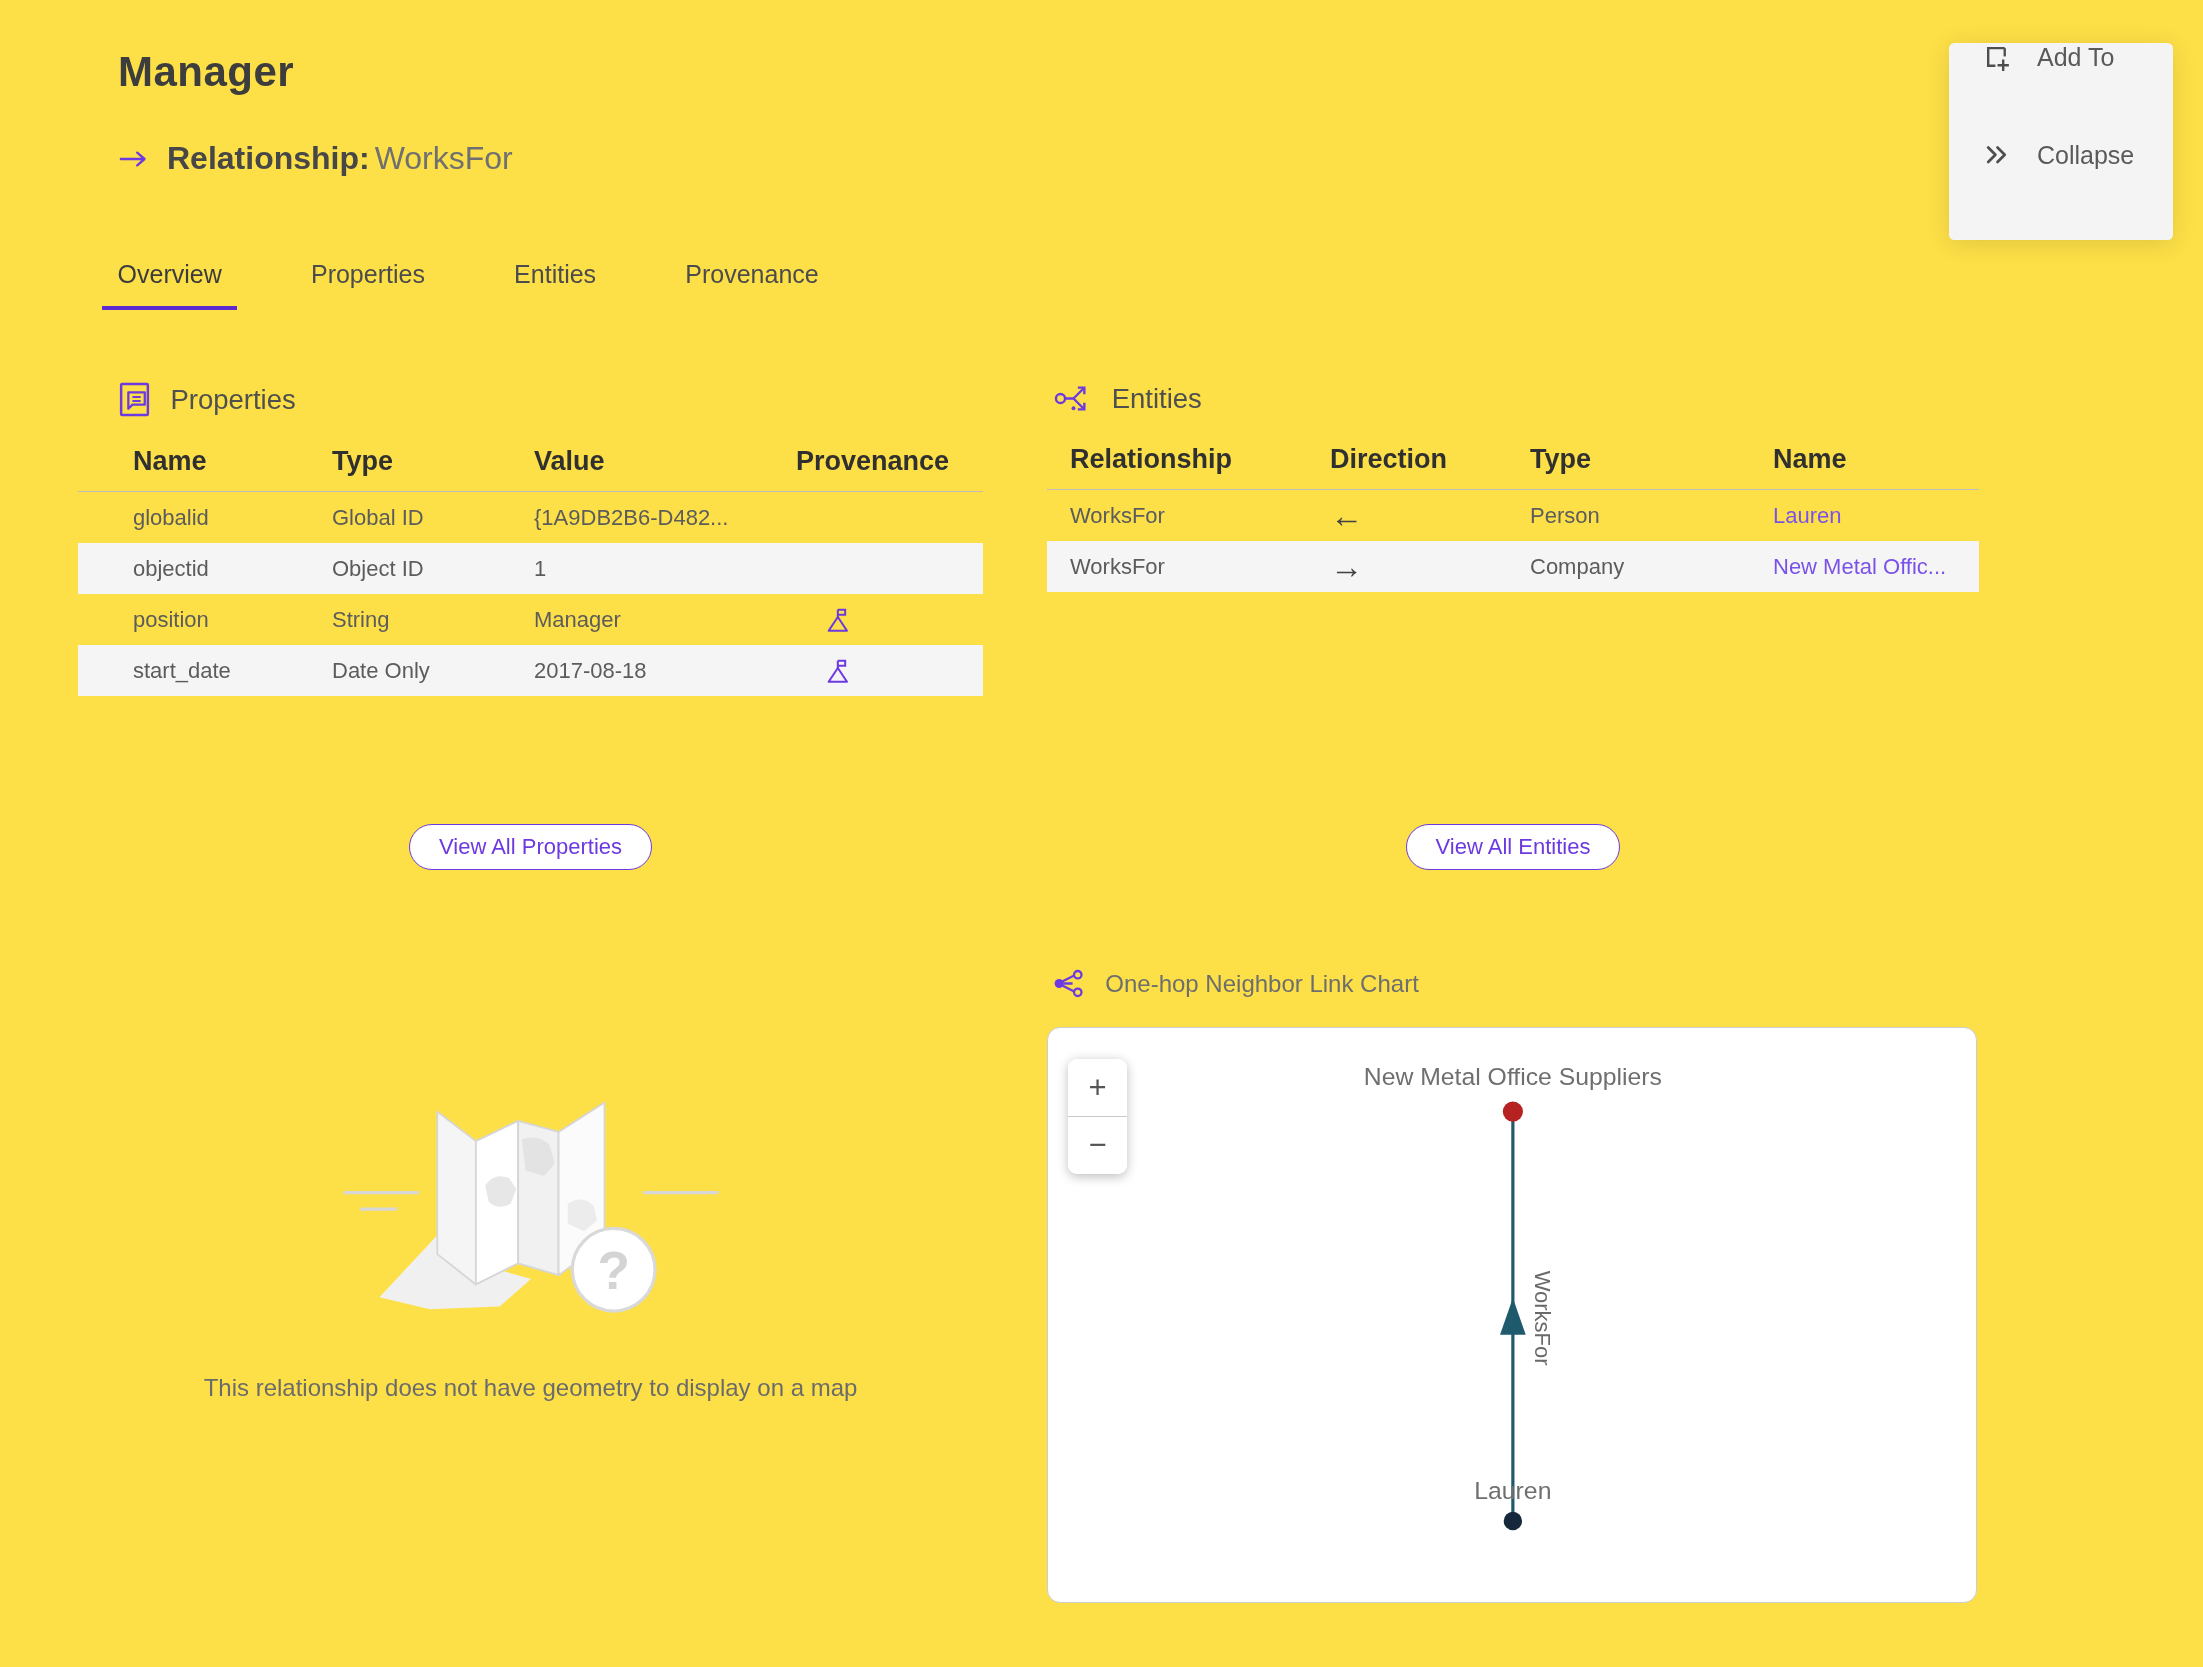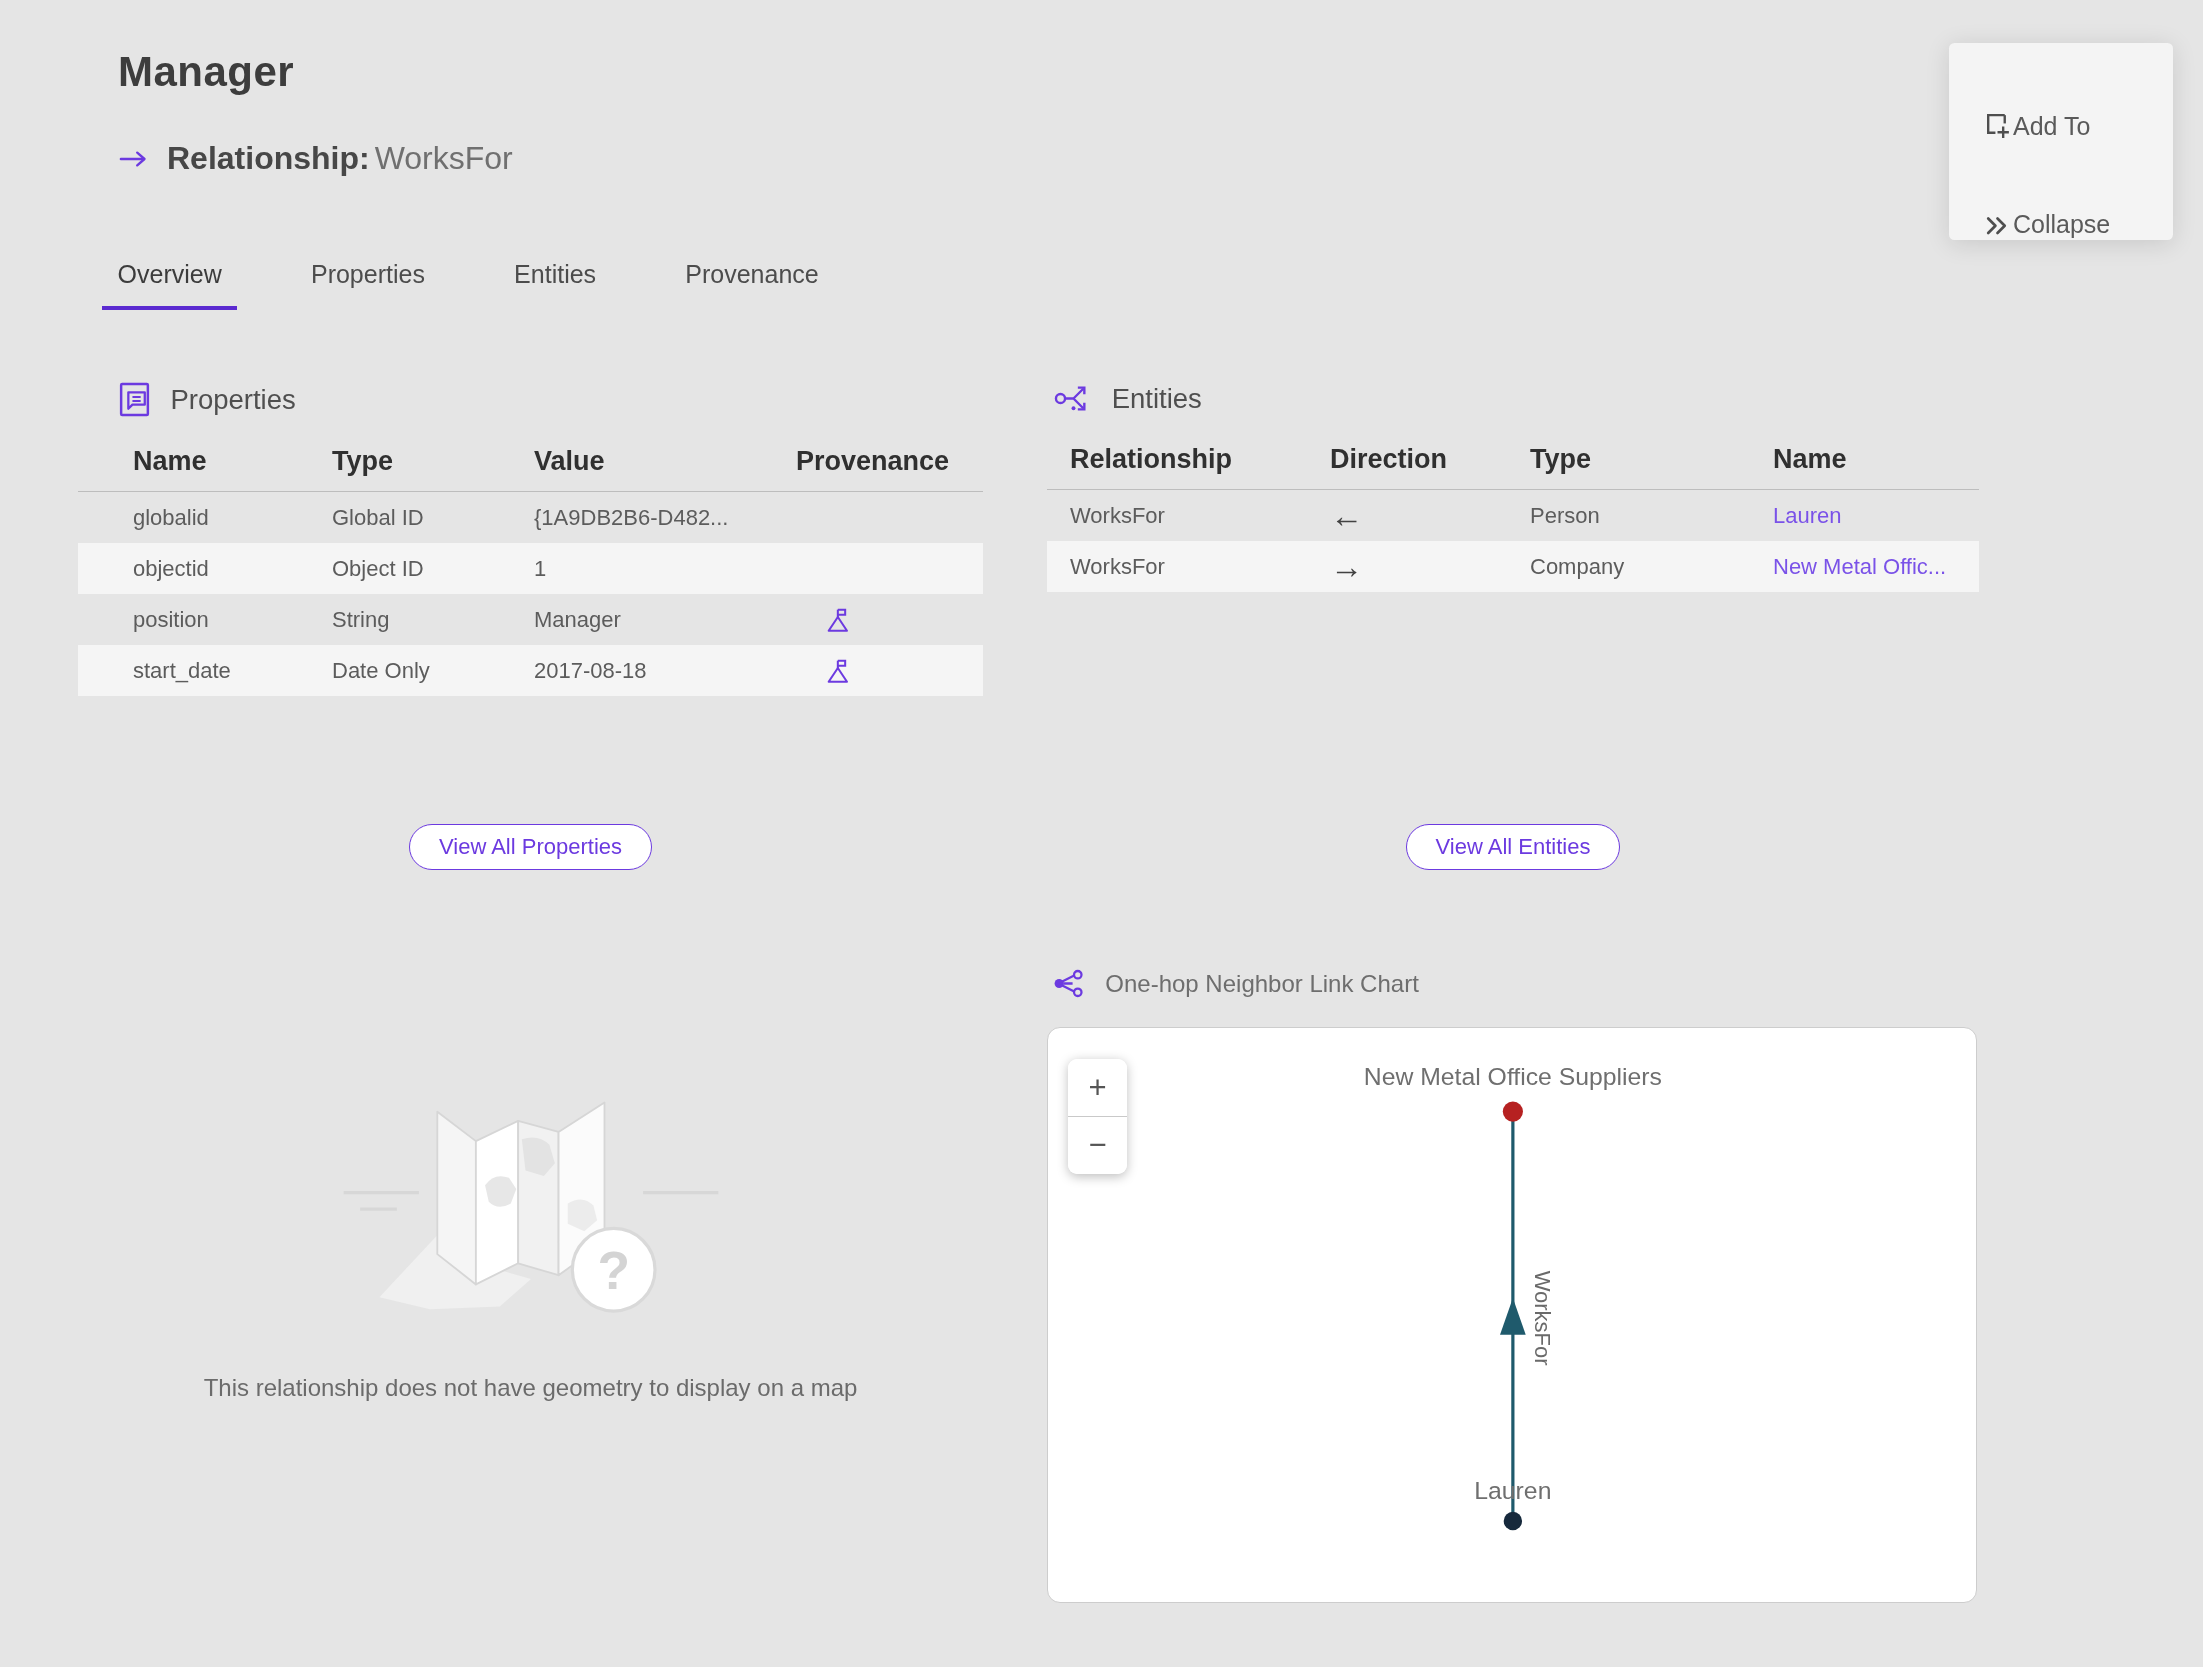--- a/index.html
+++ b/index.html
@@ -1,28 +1,28 @@
 <!DOCTYPE html>
 <html style="font-size:14.7px"><head>
 <meta charset="utf-8">
 <style>
   html,body{margin:0;padding:0;background:#fff;}
-  #app{position:relative;width:2204px;height:1668px;background:#e5e5e5;overflow:hidden;
+  #app{position:relative;width:2204px;height:1668px;background:#fde047;overflow:hidden;
        font-family:"Liberation Sans","DejaVu Sans",sans-serif;color:#4a4a4a;}
 
   
   .page-title{position:absolute;left:118px;top:48px;font-size:42px;font-weight:700;color:#3d3d3d;letter-spacing:0.5px;}
   .subtitle{position:absolute;left:118px;top:140px;display:flex;align-items:center;gap:16px;font-size:32px;}
   .subtitle .lbl{font-weight:700;color:#474747;}
   .subtitle .val{color:#707070;margin-left:-11px;}
 
   
   .actions-card{position:absolute;left:1949px;top:43px;width:224px;height:197px;background:#f4f4f4;
         border-radius:5.5px;box-shadow:0 3.7px 24px rgba(0,0,0,.12);}
-  .action-row{height:98px;display:flex;align-items:flex-end;padding-left:33px;cursor:pointer;}
+  .action-row{height:98px;display:flex;align-items:flex-start;gap:24px;padding-left:33px;cursor:pointer;}
   .action-row .alabel{font-size:25px;color:#5a5a5a;}
 
   
   .tabs{position:absolute;left:102px;top:260px;display:flex;gap:58px;}
   .tab{font-size:25px;color:#4c4c4c;padding:0 15.6px 16.5px 15.6px;cursor:pointer;border-bottom:4.6px solid transparent;}
   .tab.active{border-bottom-color:#5b2ad0;color:#3c3c3c;}
 
   
   .section-head{display:flex;align-items:center;gap:18.4px;}
   .section-head .stitle{font-size:27.5px;color:#4f4f4f;}

